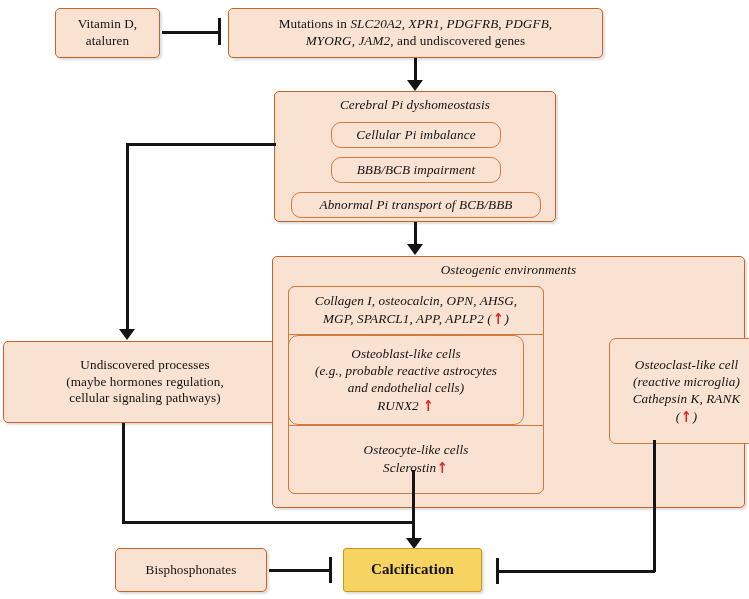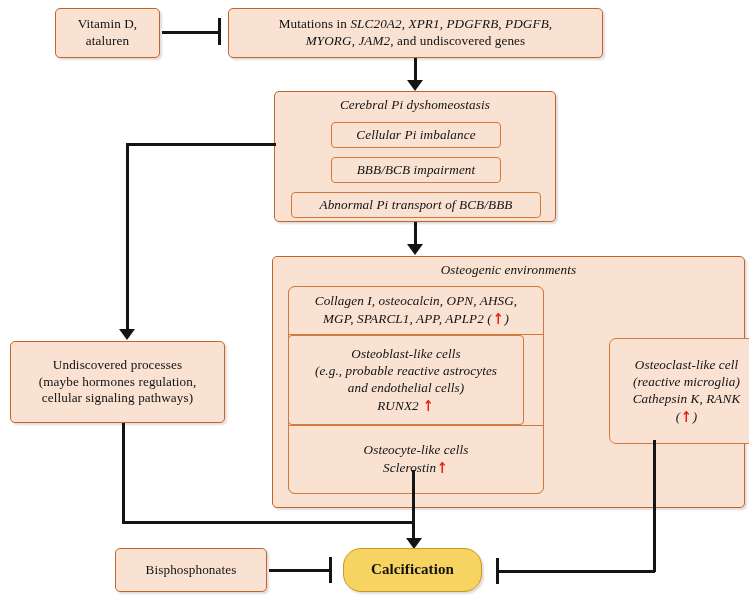--- a/index.html
+++ b/index.html
@@ -19,26 +19,26 @@
   
   .group{display:block;align-items:stretch;font-style:italic;}
   .group > .gtitle{font-size:13.2px;text-align:center;padding-top:5px;}
 
   
   .inner{position:absolute;box-sizing:border-box;background:#fae2d2;
          border:1.2px solid #d07a3e;border-radius:2px;
          display:flex;align-items:center;justify-content:center;text-align:center;
          font-size:13.2px;line-height:1.3;}
   .inner.rounded{border-radius:7px;}
-  .inner.flat{border-radius:4px;}
+  .inner.flat{border-radius:10px;}
 
   .ital{font-style:italic;}
 
   
-  .accent{background:#f7d362;border:1.5px solid #c79a1e;border-radius:18px;
+  .accent{background:#f7d362;border:1.5px solid #c79a1e;border-radius:3px;
           font-weight:bold;font-size:15px;}
 
   
   .ln{position:absolute;background:#141414;}
   .h{height:2.6px;}
   .v{width:2.6px;}
   .tbar{position:absolute;background:#141414;width:2.8px;}
   svg.arrow{position:absolute;overflow:visible;}
   .up-arrow{color:#e8201a;font-weight:bold;display:inline-block;
             transform:translateY(1px) scaleX(.85);font-size:15px;
@@ -88,21 +88,21 @@
   <svg class="arrow" width="18" height="12" style="left:406px;top:244px;">
     <polygon points="1,0 17,0 9,11" fill="#141414"></polygon>
   </svg>
 
   <div class="ln h" style="left:126px;top:143px;width:150px;"></div>
   <div class="ln v" style="left:126px;top:143px;height:188px;"></div>
   <svg class="arrow" width="18" height="12" style="left:118px;top:329px;">
     <polygon points="1,0 17,0 9,11" fill="#141414"></polygon>
   </svg>
 
-  <div class="node" style="left:10px;top:341px;width:215px;height:82px;">
+  <div class="node" style="left:3px;top:341px;width:284px;height:82px;">
     <div class="txt">
       <span>Undiscovered processes</span><br>
       <span>(maybe hormones regulation,</span><br>
       <span>cellular signaling pathways)</span>
     </div>
   </div>
 
   <div class="node group" style="left:272px;top:256px;width:473px;height:252px;">
     <div class="gtitle">Osteogenic environments</div>
 

